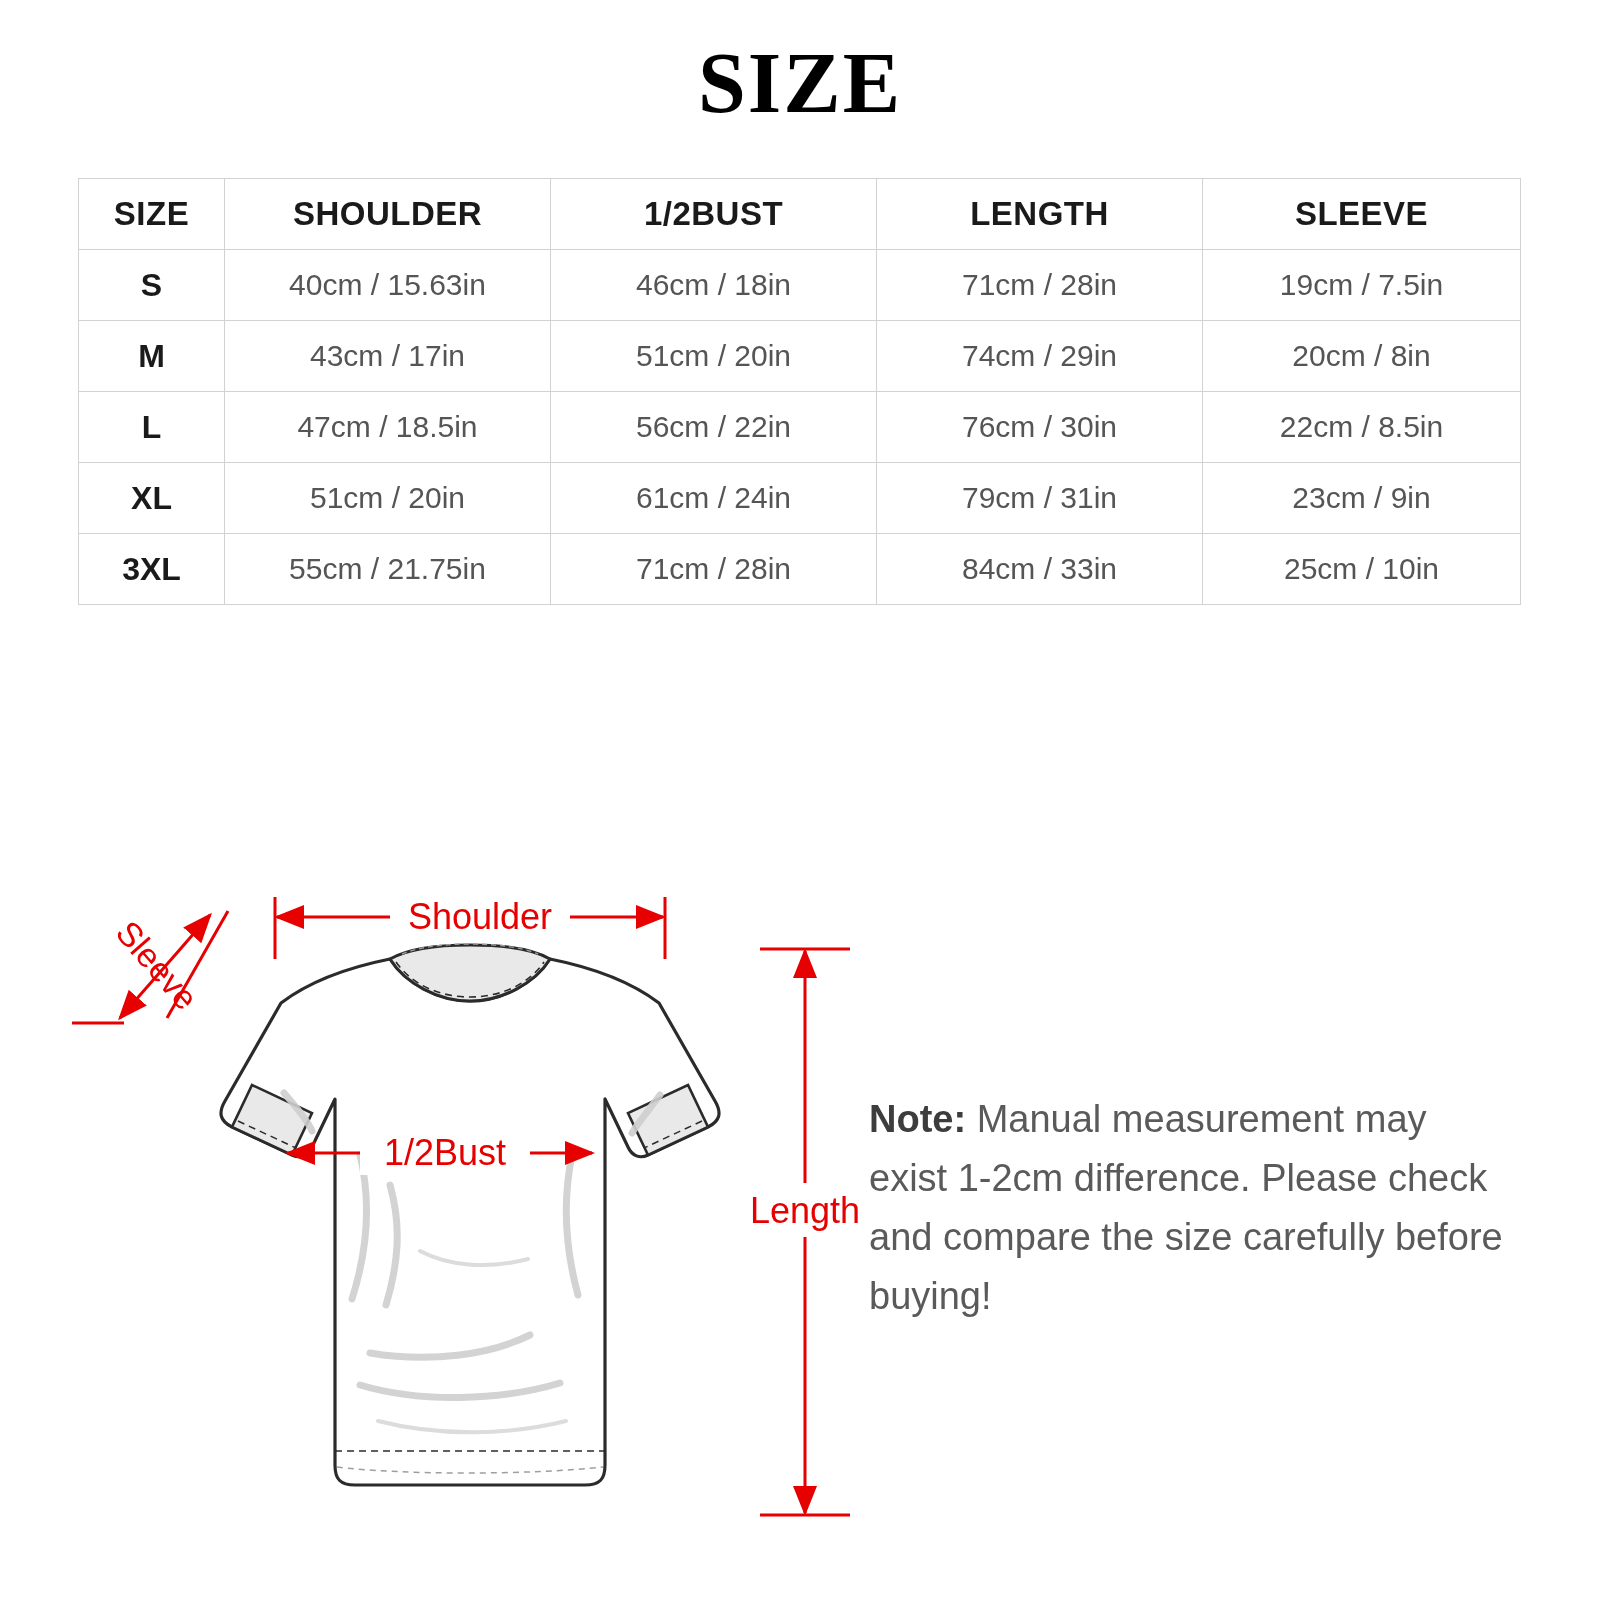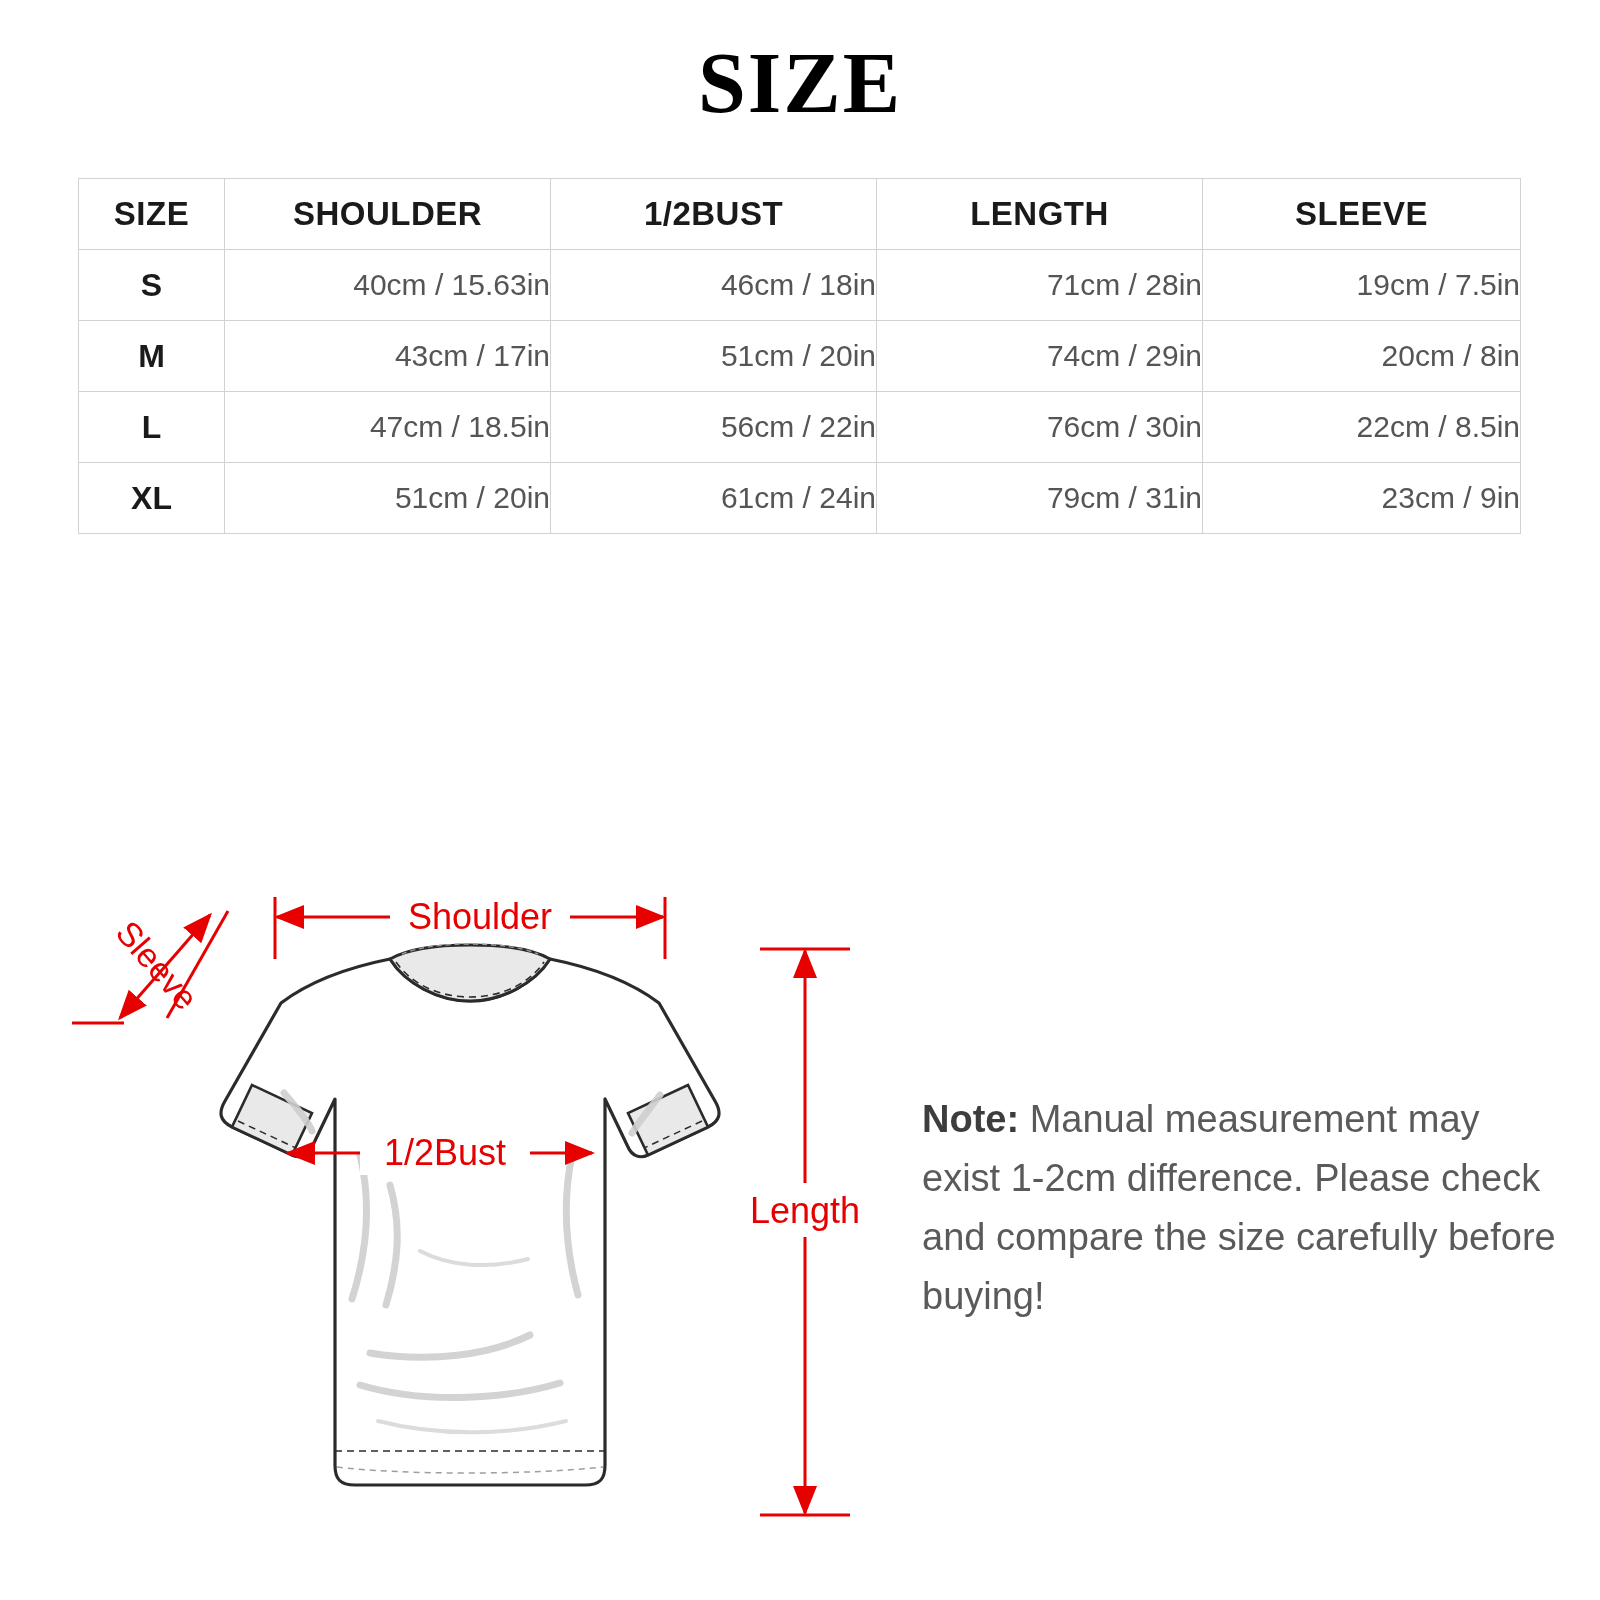--- a/index.html
+++ b/index.html
@@ -54,42 +54,41 @@
   }
   #size-table td.size-col {
     font-size: 32px;
     font-weight: bold;
     color: #1a1a1a;
   }
   #size-table td.val {
     font-size: 30px;
     color: #555555;
     font-weight: normal;
-    text-align: right;
   }
   col.c0 { width: 146px; }
   col.c1 { width: 326px; }
   col.c2 { width: 326px; }
   col.c3 { width: 326px; }
   col.c4 { width: 318px; }
 
   
   #diagram {
     position: absolute;
     left: 60px;
     top: 855px;
     width: 820px;
     height: 700px;
   }
   #diagram svg { display: block; }
 
   
   #note {
     position: absolute;
-    left: 922px;
+    left: 869px;
     top: 1090px;
     width: 640px;
     font-size: 38px;
     line-height: 1.55;
     color: #5a5a5a;
   }
   #note .note-label {
     font-weight: bold;
     color: #3d3d3d;
   }
@@ -137,20 +136,27 @@
       <td class="val">56cm / 22in</td>
       <td class="val">76cm / 30in</td>
       <td class="val">22cm / 8.5in</td>
     </tr>
     <tr>
       <td class="size-col">XL</td>
       <td class="val">51cm / 20in</td>
       <td class="val">61cm / 24in</td>
       <td class="val">79cm / 31in</td>
       <td class="val">23cm / 9in</td>
+    </tr>
+    <tr>
+      <td class="size-col">3XL</td>
+      <td class="val">55cm / 21.75in</td>
+      <td class="val">71cm / 28in</td>
+      <td class="val">84cm / 33in</td>
+      <td class="val">25cm / 10in</td>
     </tr>
   </tbody>
 </table>
 
 <div id="diagram">
   <svg width="820" height="700" viewBox="0 0 820 700" xmlns="http://www.w3.org/2000/svg">
     <defs>
       <marker id="arrHead" markerWidth="10" markerHeight="8" refX="9" refY="4" orient="auto">
         <polygon points="0,0 10,4 0,8" fill="#e60000"></polygon>
       </marker>

